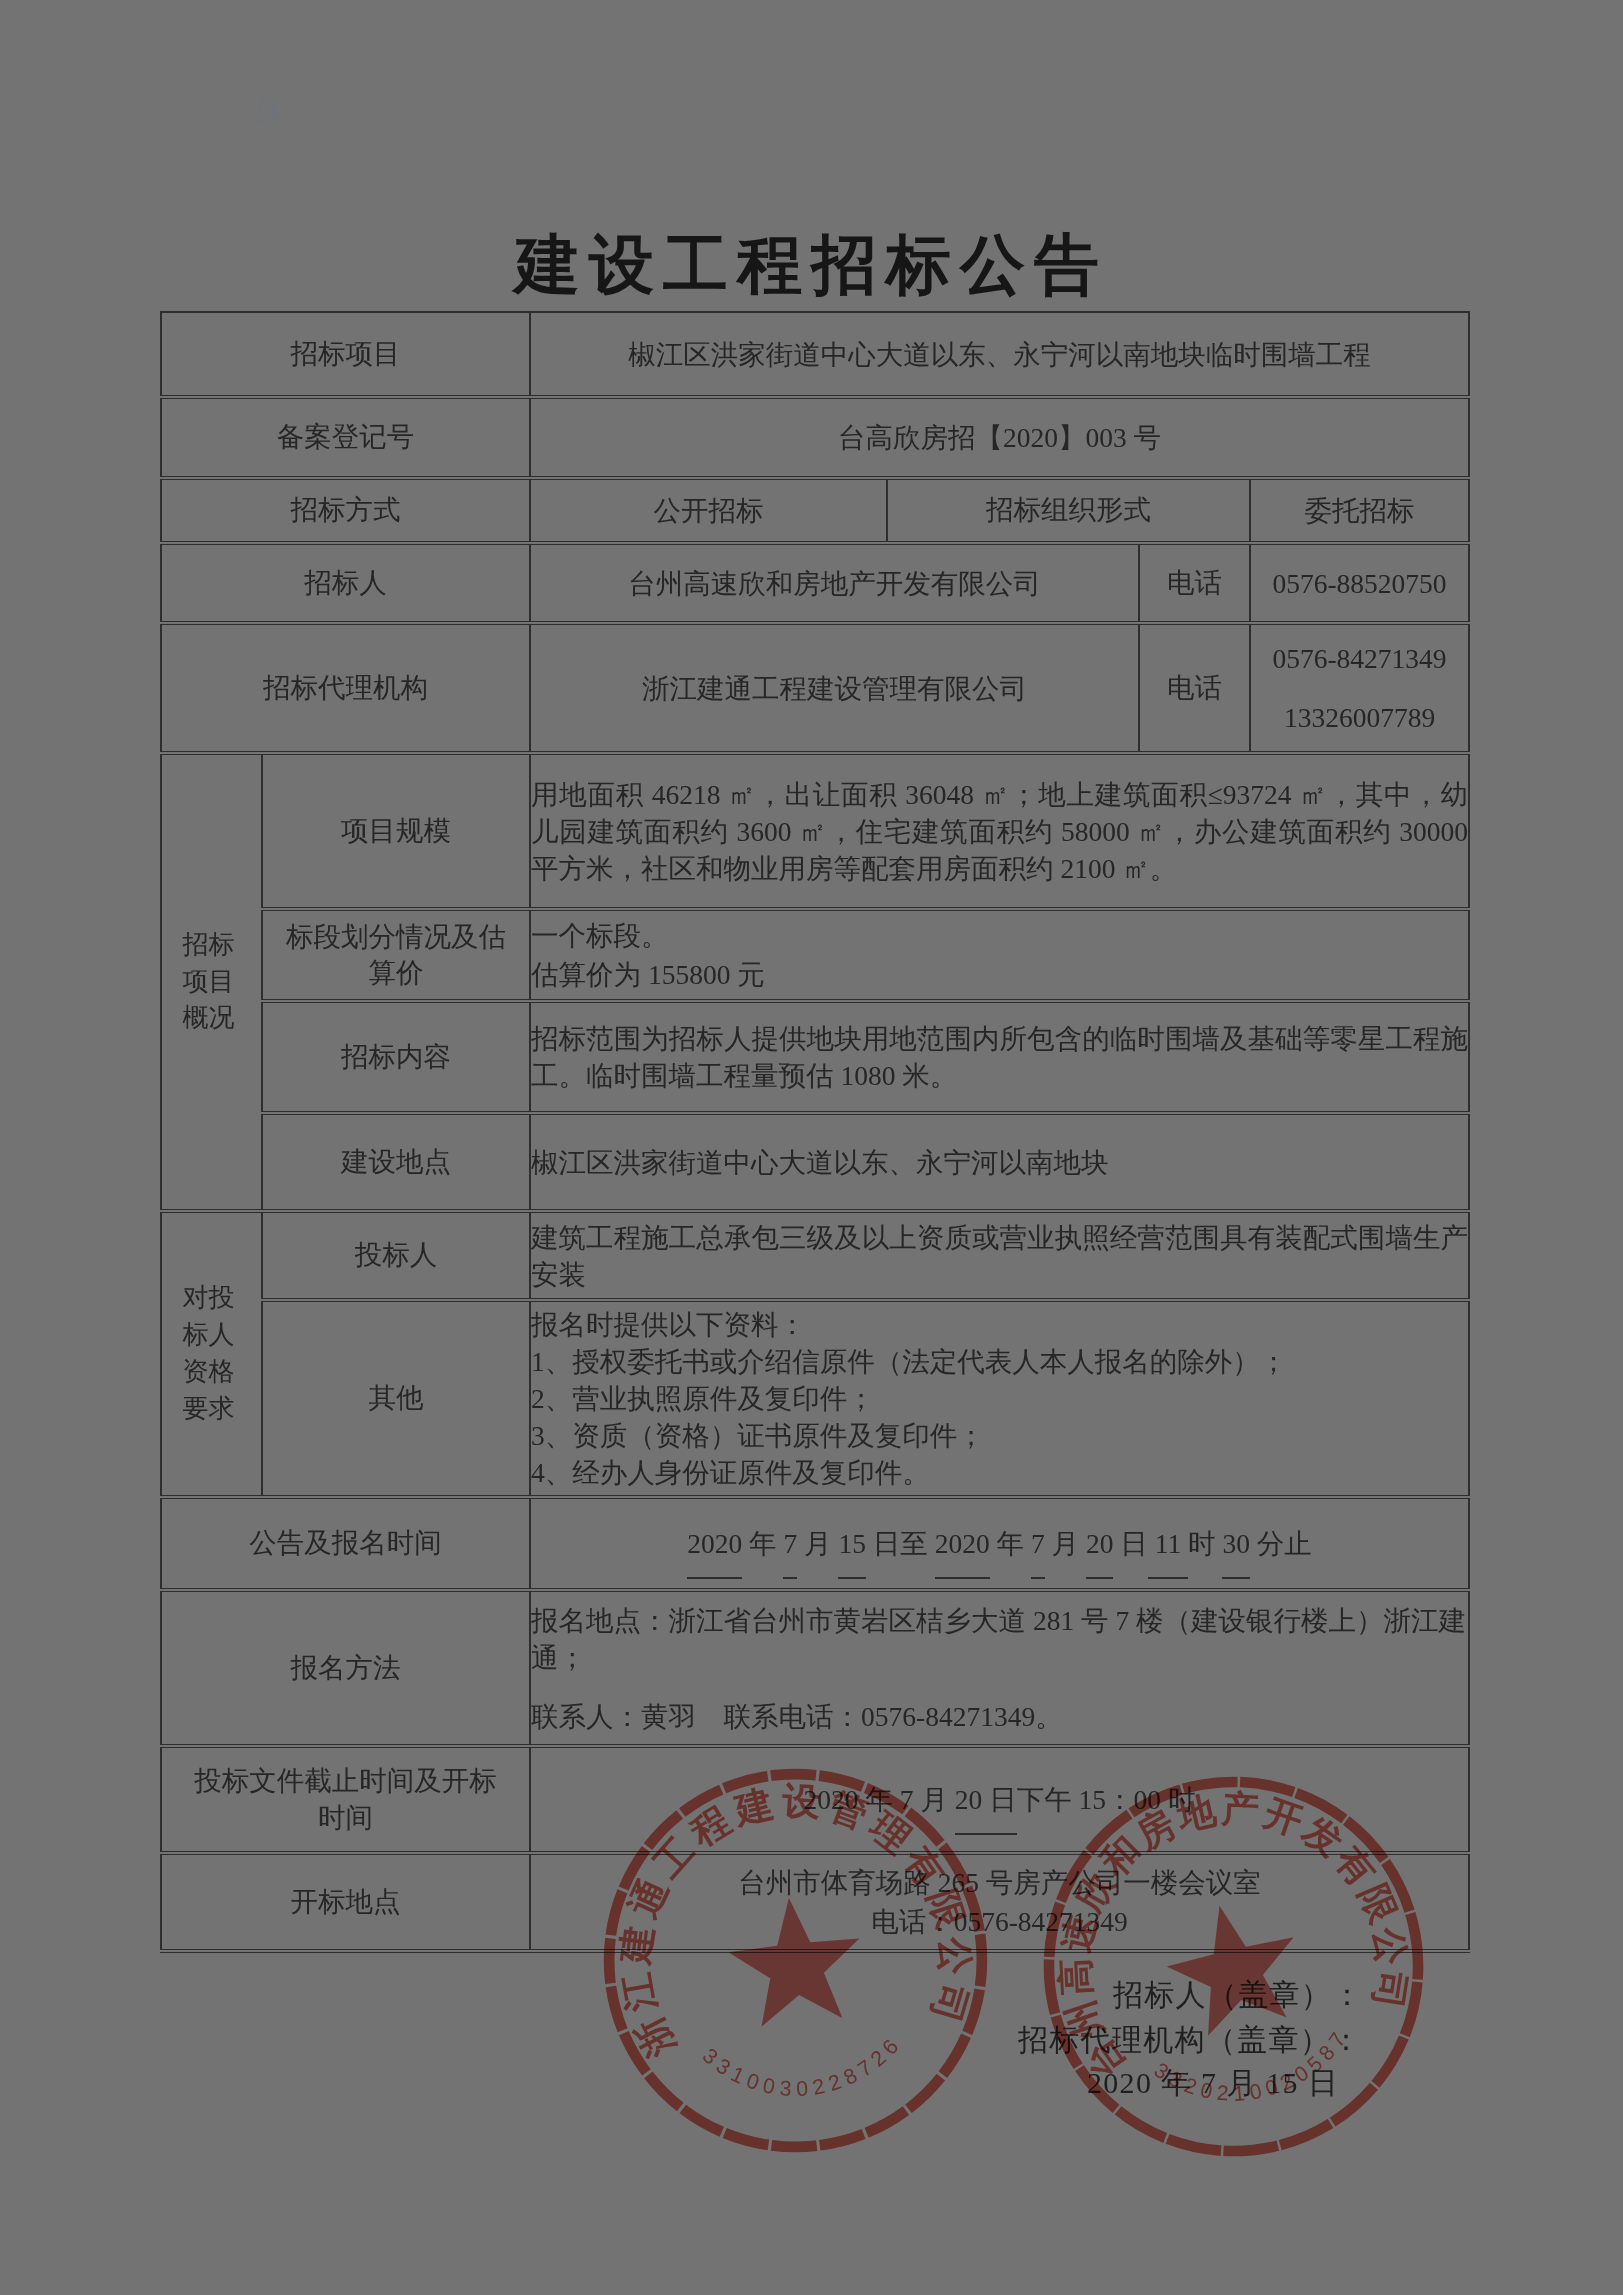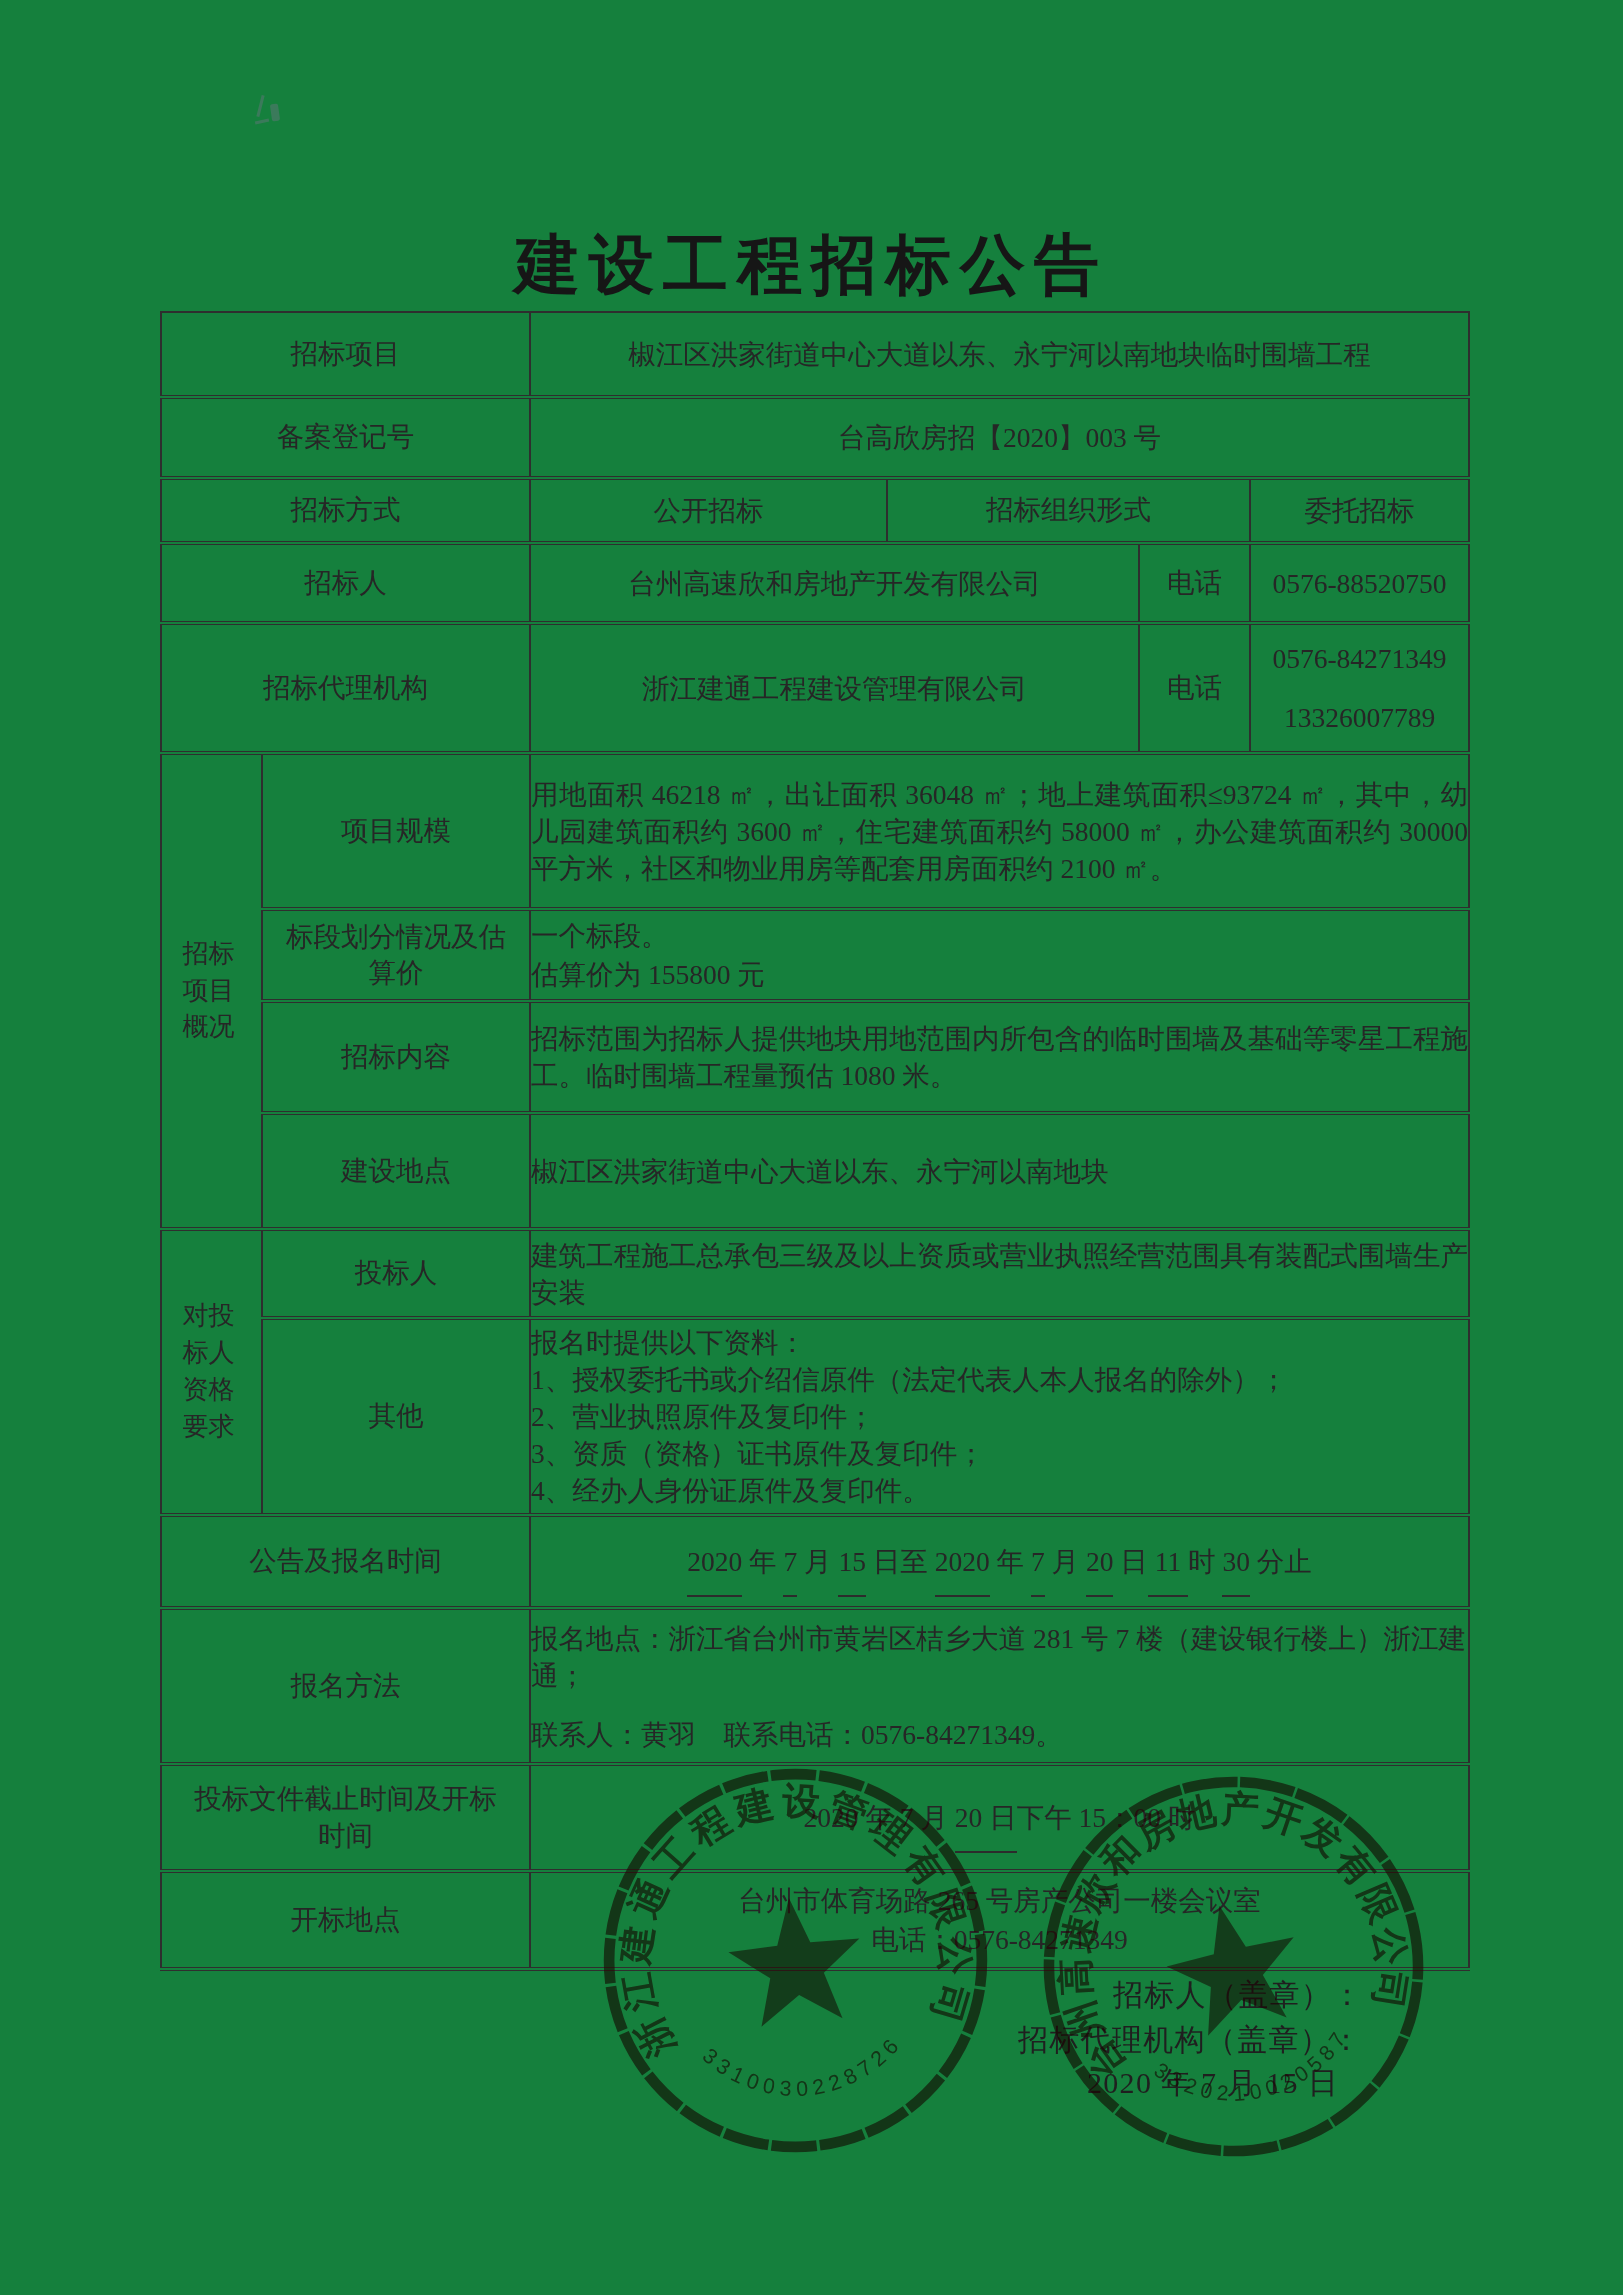--- a/index.html
+++ b/index.html
@@ -4,21 +4,21 @@
 <style>
   html,body{margin:0;padding:0;}
   body{
     font-family:"Liberation Serif","DejaVu Serif",serif;
     background:#e8e8e6;
   }
   .page{
     position:relative;
     width:1623px;height:2295px;
     margin:0 auto;
-    background:#15803d;
+    background:#737373;
     color:#242424;
     overflow:hidden;
   }
   .title{
     position:absolute;
     top:221px;left:0;width:100%;
     text-align:center;
     font-family:"Liberation Sans","DejaVu Sans",sans-serif;
     font-weight:900;
     font-size:65px;
@@ -37,21 +37,21 @@
   table.doc-table td{
     border:2px solid #2e2e2e;
     border-top:4.6px double #2e2e2e;
     border-bottom:4.6px double #2e2e2e;
     vertical-align:middle;
     padding:0;
   }
   tr.r1 td{border-top:2.6px solid #2e2e2e;}
   .r1{height:85px}.r2{height:81px}.r3{height:65px}.r4{height:80px}
   .r5{height:130px}.r6{height:156px}.r7{height:92px}.r8{height:112px}
-  .r9{height:116px}.r10{height:89px}.r11{height:197px}.r12{height:93px}
+  .r9{height:98px}.r10{height:89px}.r11{height:197px}.r12{height:93px}
   .r13{height:156px}.r14{height:107px}.r15{height:98px}
   td.lbl{
     text-align:center;
     line-height:1.32;
     padding:3.9px 13px;
   }
   td.lbl .narrow{display:inline-block;max-width:243px;}
   td.lbl .wide{display:inline-block;max-width:320px;}
   td.vlbl{
     text-align:left;

